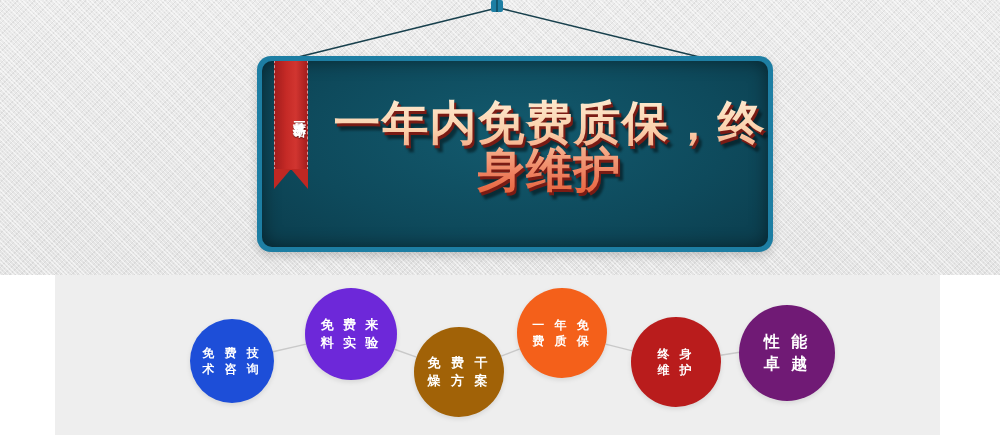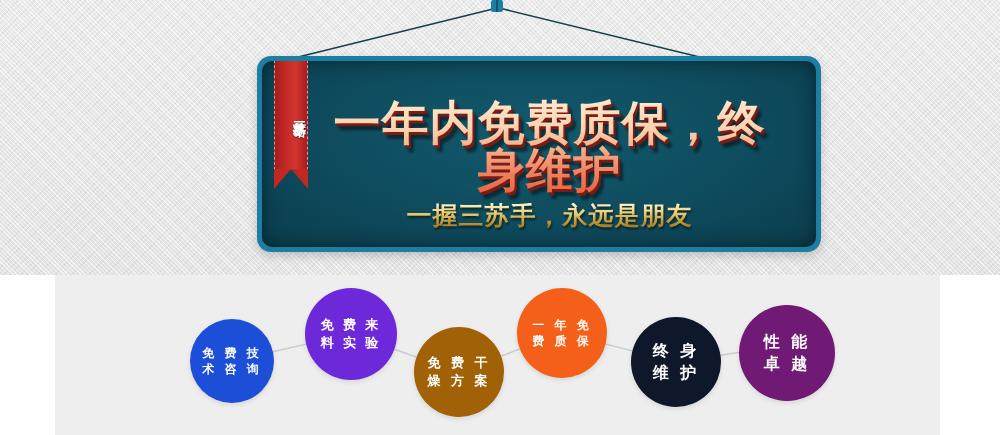--- a/index.html
+++ b/index.html
@@ -37,21 +37,21 @@
     left: 0; top: 0;
     width: 1000px;
     height: 70px;
   }
 
   
   #banner {
     position: absolute;
     left: 257px;
     top: 56px;
-    width: 564px;
+    width: 516px;
     height: 196px;
     border-radius: 14px;
     background: #1d7ea3;
     padding: 5px;
     box-sizing: border-box;
     box-shadow: 0 4px 10px rgba(0,0,0,0.18);
   }
   #banner-inner {
     position: relative;
     width: 100%;
@@ -191,21 +191,20 @@
   <div id="banner">
     <div id="banner-inner">
 
       <div id="ribbon">
         <div class="rb-body"></div>
         <div class="rb-tail"></div>
         <div class="rb-text">三苏承诺</div>
       </div>
 
       <div id="title-main">一年内免费质保，终身维护</div>
-      <div id="title-sub">一握三苏手，永远是朋友</div>
 
     </div>
   </div>
 
   <div id="bottom-panel"></div>
 
   <div id="flow">
     <svg id="connectors" width="1000" height="160" style="position:absolute;left:0;top:0;">
         <line x1="272.9589583113426" y1="76.70679097137605" x2="306.14018851614856" y2="69.17827655515958" stroke="#c9c9c9" stroke-width="1.4"></line>
         <line x1="394.39236997852" y1="74.26768573318293" x2="416.5509424123174" y2="82.064220478408" stroke="#c9c9c9" stroke-width="1.4"></line>
@@ -231,21 +230,21 @@
             <span>免 费 干</span>
             <span>燥 方 案</span>
           </div>
         </div>
         <div class="bubble" style="left: 517px; top: 13px; width: 90px; height: 90px; background: rgb(244, 96, 26); font-size: 12px;">
           <div>
             <span>一 年 免</span>
             <span>费 质 保</span>
           </div>
         </div>
-        <div class="bubble" style="left: 631px; top: 42px; width: 90px; height: 90px; background: #0f172a; font-size: 16px; justify-content: center;">
+        <div class="bubble" style="left: 631px; top: 42px; width: 90px; height: 90px; background: #b91c1c; font-size: 12px; justify-content: center;">
           <div>
             <span>终 身</span>
             <span>维 护</span>
           </div>
         </div>
         <div class="bubble" style="left: 739px; top: 30px; width: 96px; height: 96px; background: #701a75; font-size: 16px;">
           <div>
             <span>性 能</span>
             <span>卓 越</span>
           </div>

